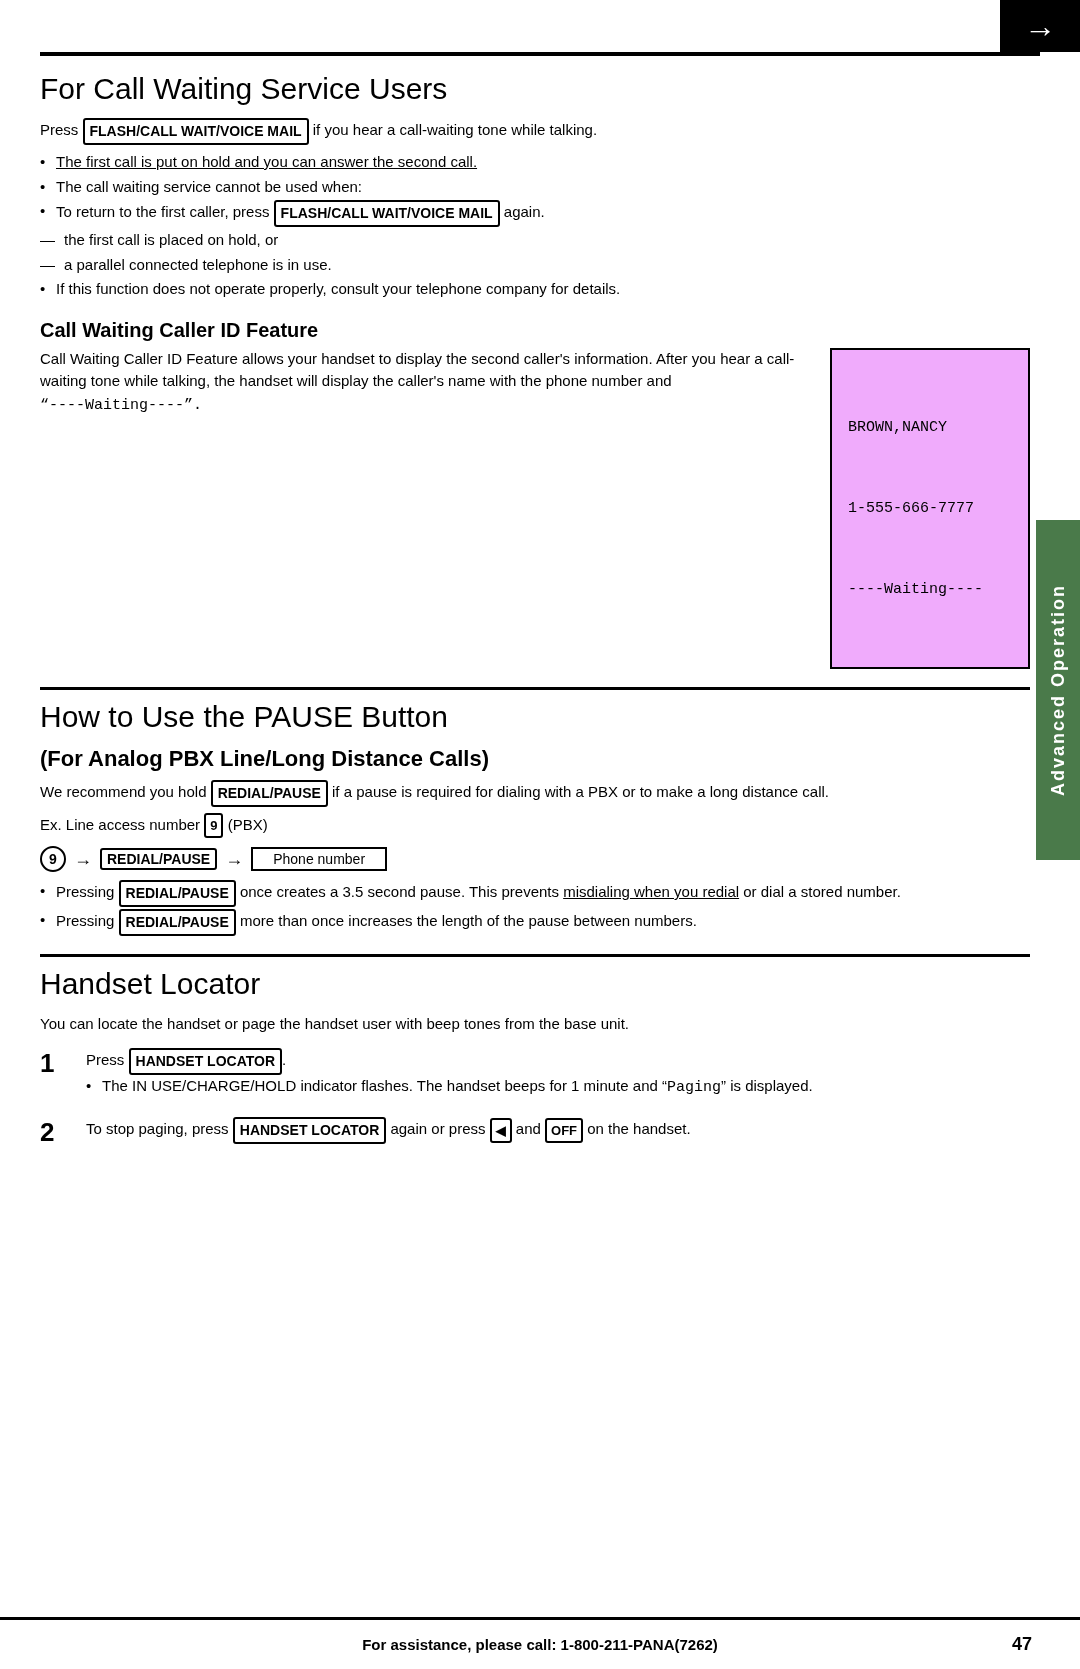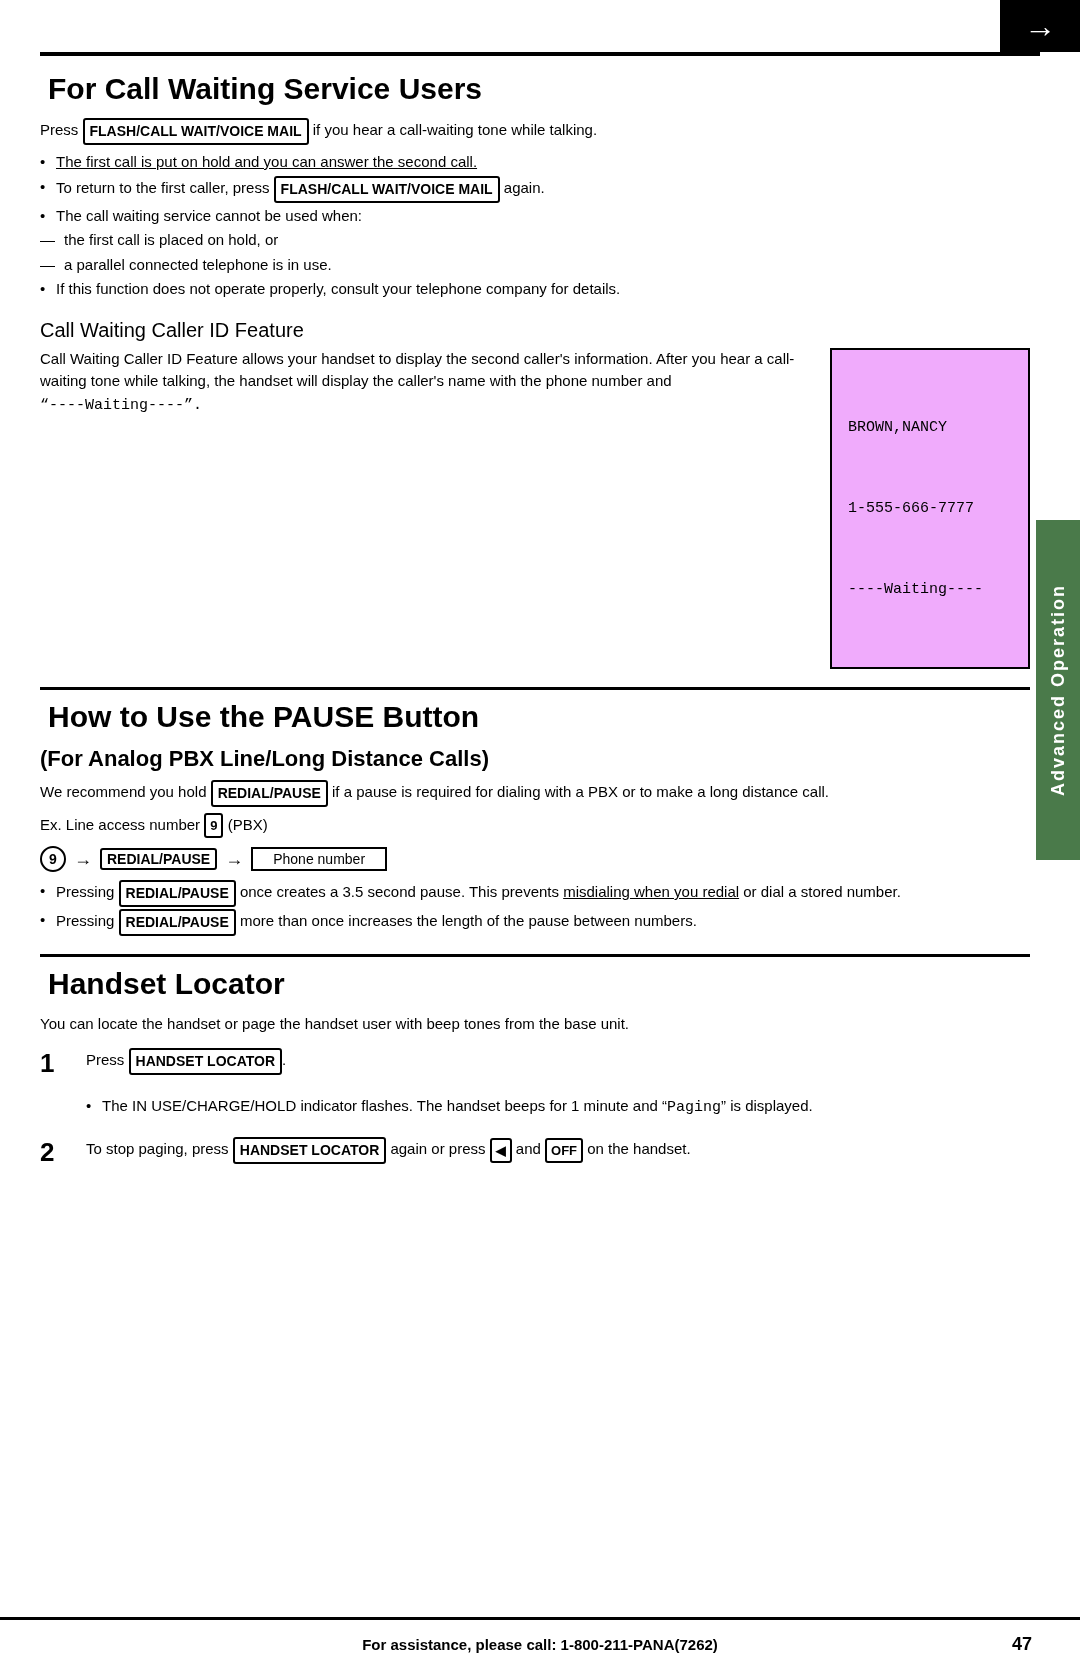--- a/index.html
+++ b/index.html
@@ -70,28 +70,27 @@
     .main-content {
       position: absolute;
       top: 62px;
       left: 40px;
       right: 50px;
       bottom: 60px;
     }
     
     .section-title-large {
       font-size: 30px;
-      font-weight: bold;
+      font-weight: normal;
       margin-bottom: 12px;
       margin-top: 10px;
-      margin-left: 8px;
     }
     .section-title-medium {
       font-size: 20px;
-      font-weight: normal;
+      font-weight: bold;
       margin-bottom: 2px;
       margin-top: 18px;
     }
     .section-title-sub {
       font-size: 22px;
       font-weight: bold;
       margin-bottom: 8px;
       margin-top: 4px;
     }
     .body-text {
@@ -220,21 +219,21 @@
       padding-top: 0;
       line-height: 1.2;
     }
     .step-content {
       flex: 1;
       font-size: 15px;
       line-height: 1.5;
     }
     .step-content .sub-bullet {
       list-style: none;
-      margin-top: 20px;
+      margin-top: 0;
     }
     .step-content .sub-bullet li {
       position: relative;
       padding-left: 16px;
       margin-bottom: 2px;
     }
     .step-content .sub-bullet li::before {
       content: "•";
       position: absolute;
       left: 0;
@@ -292,24 +291,24 @@
       <span>Press</span>
       <span class="button-inline">FLASH/CALL WAIT/VOICE MAIL</span>
       <span> if you hear a call-waiting tone while talking.</span>
     </p>
 
     <ul class="bullet-list">
       <li>
         <span class="underline-text">The first call is put on hold and you can answer the second call.</span>
       </li>
       <li>
+        The call waiting service cannot be used when:
+      </li>
+      <li>
         To return to the first caller, press <span class="button-inline">FLASH/CALL WAIT/VOICE MAIL</span> again.
-      </li>
-      <li>
-        The call waiting service cannot be used when:
       </li>
       <li class="dash-item">
         the first call is placed on hold, or
       </li>
       <li class="dash-item">
         a parallel connected telephone is in use.
       </li>
       <li>
         If this function does not operate properly, consult your telephone company for details.
       </li>

